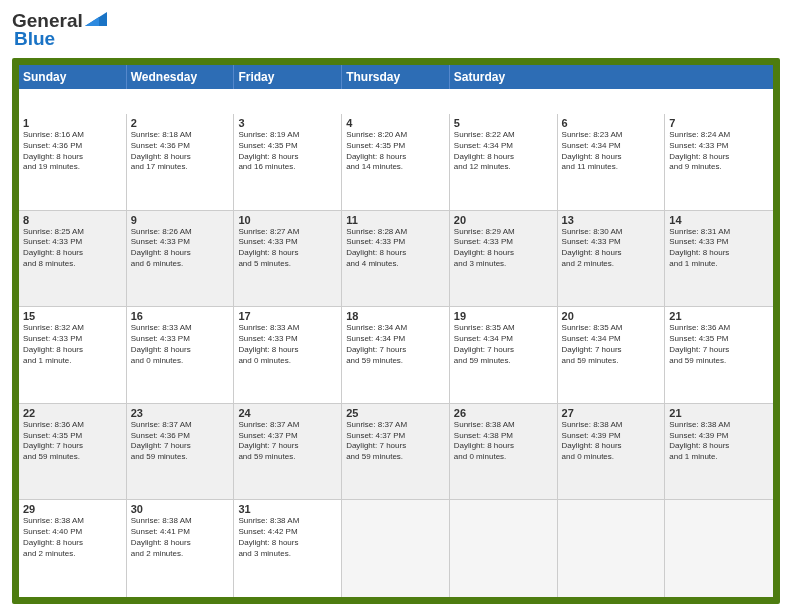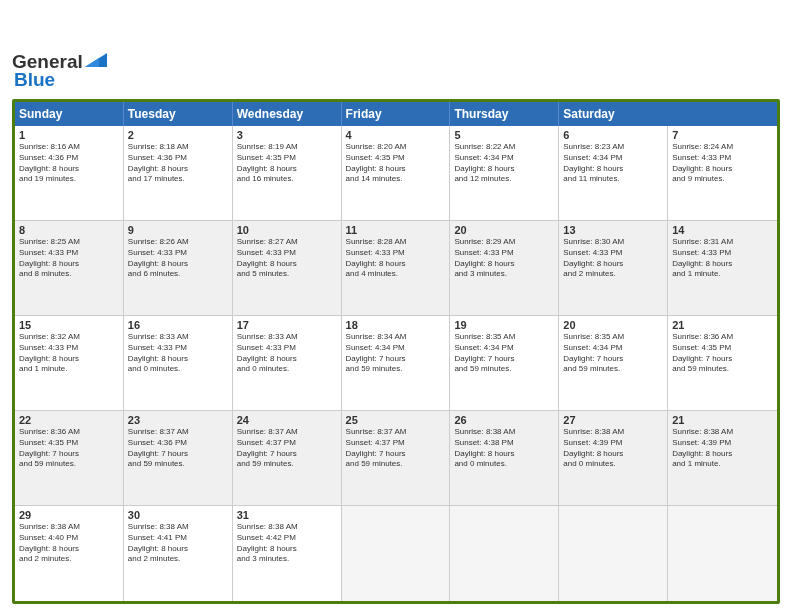--- a/index.html
+++ b/index.html
@@ -15,46 +15,46 @@
       height: 612px;
       padding: 10px 12px 8px 12px;
       display: flex;
       flex-direction: column;
     }
     .header {
       display: flex;
       justify-content: space-between;
       align-items: flex-start;
       margin-bottom: 8px;
-      margin-top: 41px;
     }
     .logo {
       display: flex;
       flex-direction: column;
       align-items: flex-start;
     }
     .title-area {
       text-align: right;
     }
     .month-title {
       font-size: 28px;
       color: #333;
       font-weight: normal;
     }
     .subtitle {
       font-size: 14px;
       color: #555;
     }
     .calendar {
       flex: 1;
-      border: 3px solid #4d7c0f;
+      border: 7px solid #4d7c0f;
       border-radius: 2px;
       overflow: hidden;
       display: flex;
       flex-direction: column;
+      gap: 25px;
     }
     .cal-header {
       display: grid;
       grid-template-columns: repeat(7, 1fr);
       background: #2d6db5;
     }
     .cal-header-cell {
       color: #fff;
       font-size: 12px;
       font-weight: bold;
@@ -115,21 +115,20 @@
     </div>
     <div class="title-area">
       <div class="month-title"></div>
       <div class="subtitle"></div>
     </div>
   </div>
 
   <div class="calendar">
     <div class="cal-header">
     <div class="cal-header-cell">Sunday</div>
-        <div class="cal-header-cell">Tuesday</div>
         <div class="cal-header-cell">Wednesday</div>
         <div class="cal-header-cell">Friday</div>
         <div class="cal-header-cell">Thursday</div>
         <div class="cal-header-cell">Saturday</div>
       </div>
     <div class="cal-body">
     <div class="cal-week">
           <div class="cal-cell">
             <span class="day-num">1</span>
             <span class="cell-line">Sunrise: 8:16 AM</span>

